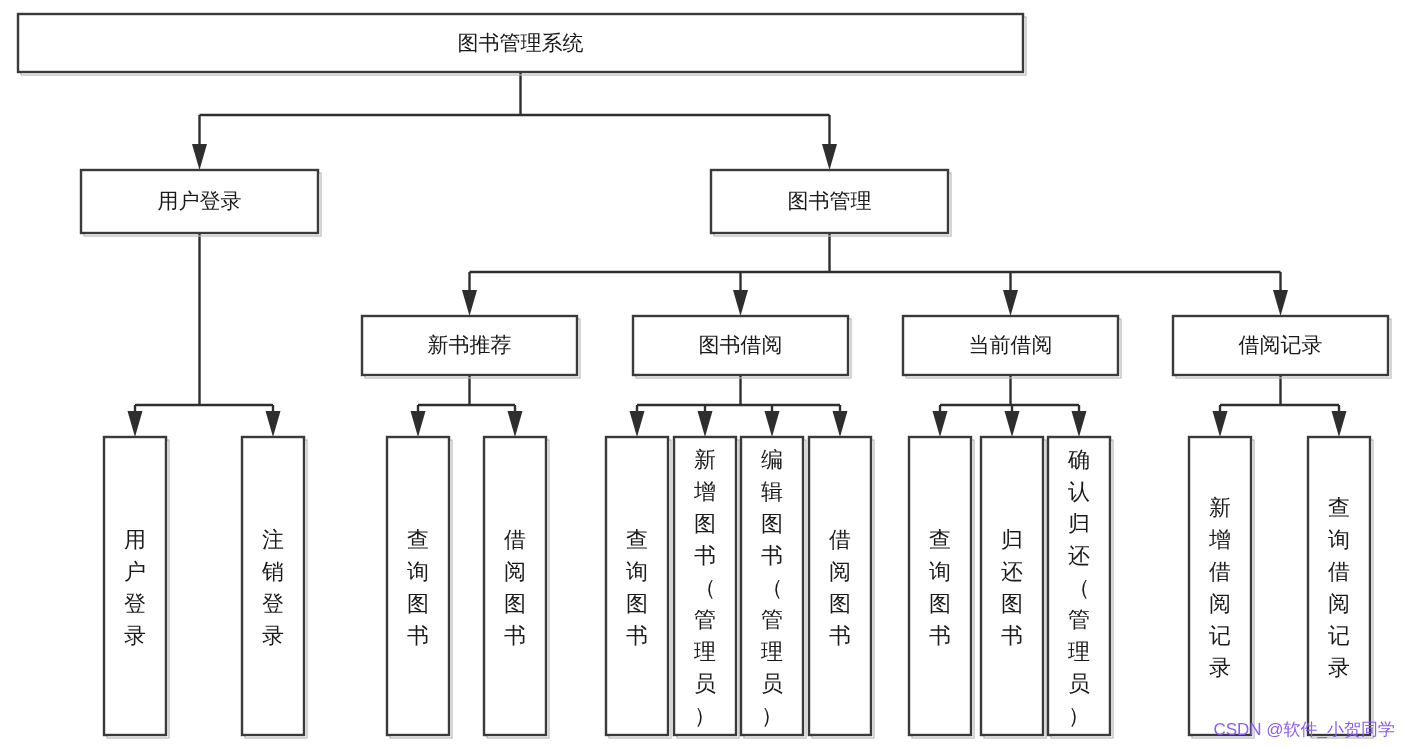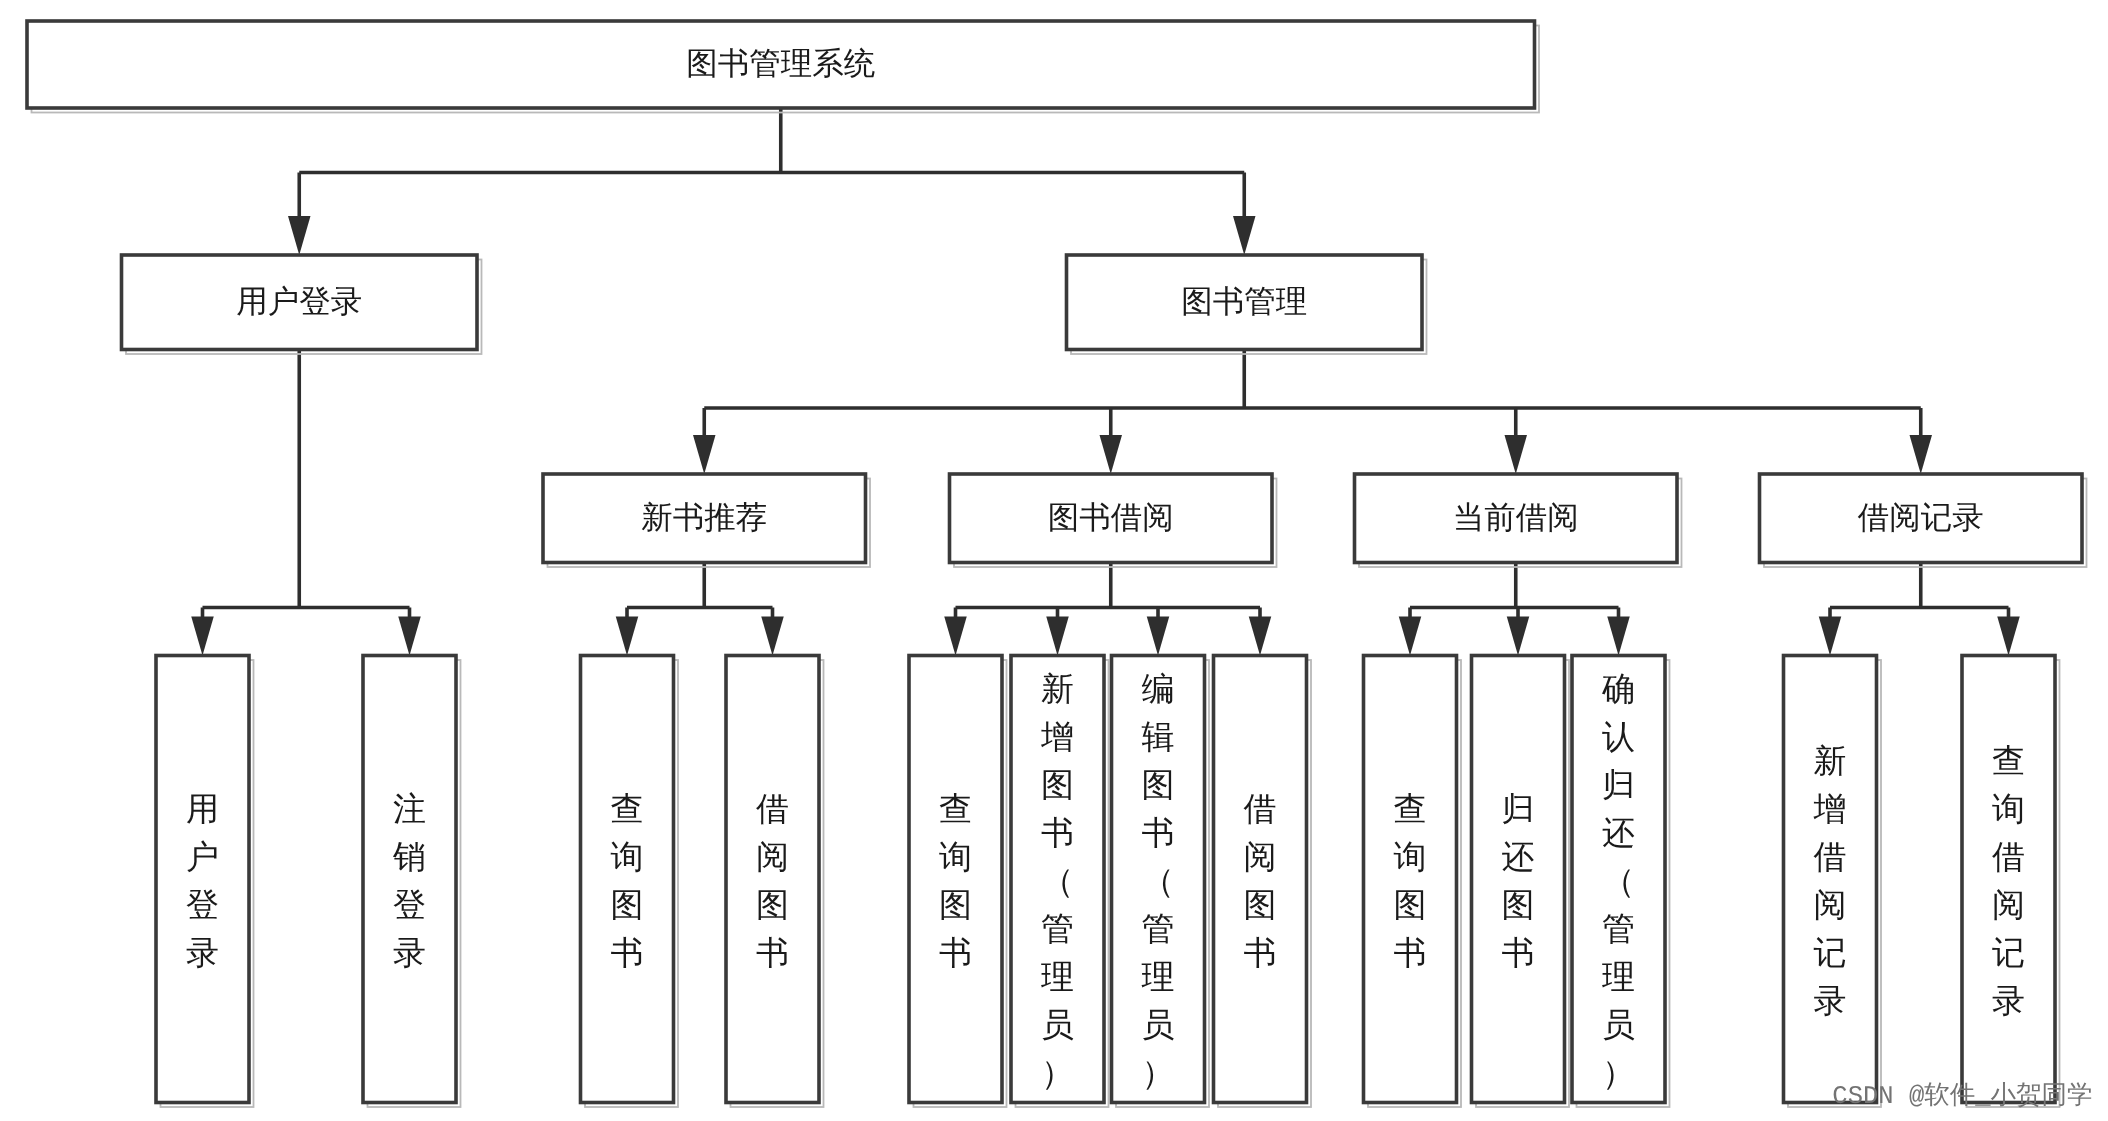--- a/index.html
+++ b/index.html
@@ -57,23 +57,23 @@
   .node-label-vertical {
     fill: #1a1a1a;
     font-family: "Liberation Sans", "DejaVu Sans", sans-serif;
     font-size: 22px;
     text-anchor: middle;
   }
   .watermark {
     position: absolute;
     right: 10px;
     bottom: 6px;
-    color: #737373;
+    color: #8b5cf6;
     font-size: 17px;
-    font-family: Liberation Mono, monospace;
+    font-family: Liberation Sans, sans-serif;
     white-space: nowrap;
     user-select: none;
   }
 </style>
 </head>
 <body>
 
 <div id="diagram-root">
   <svg class="diagram" id="diagram-svg" viewBox="0 0 1405 747">
     <g id="edges-layer">

